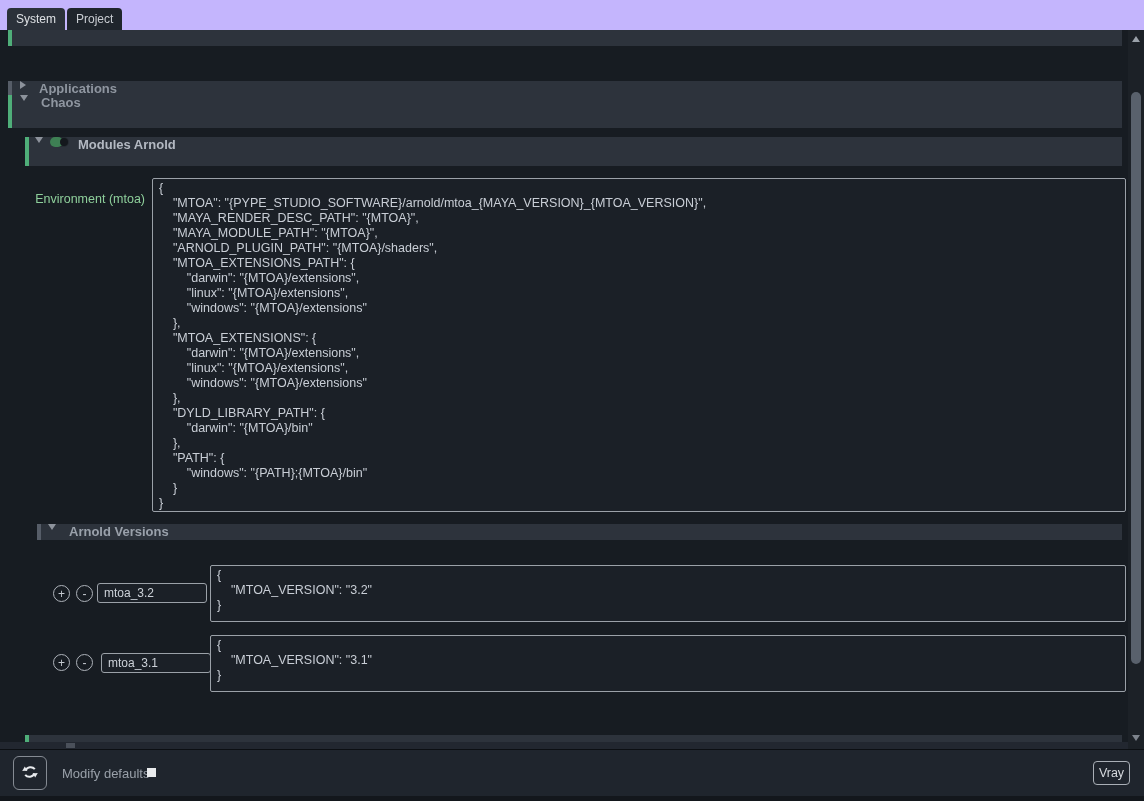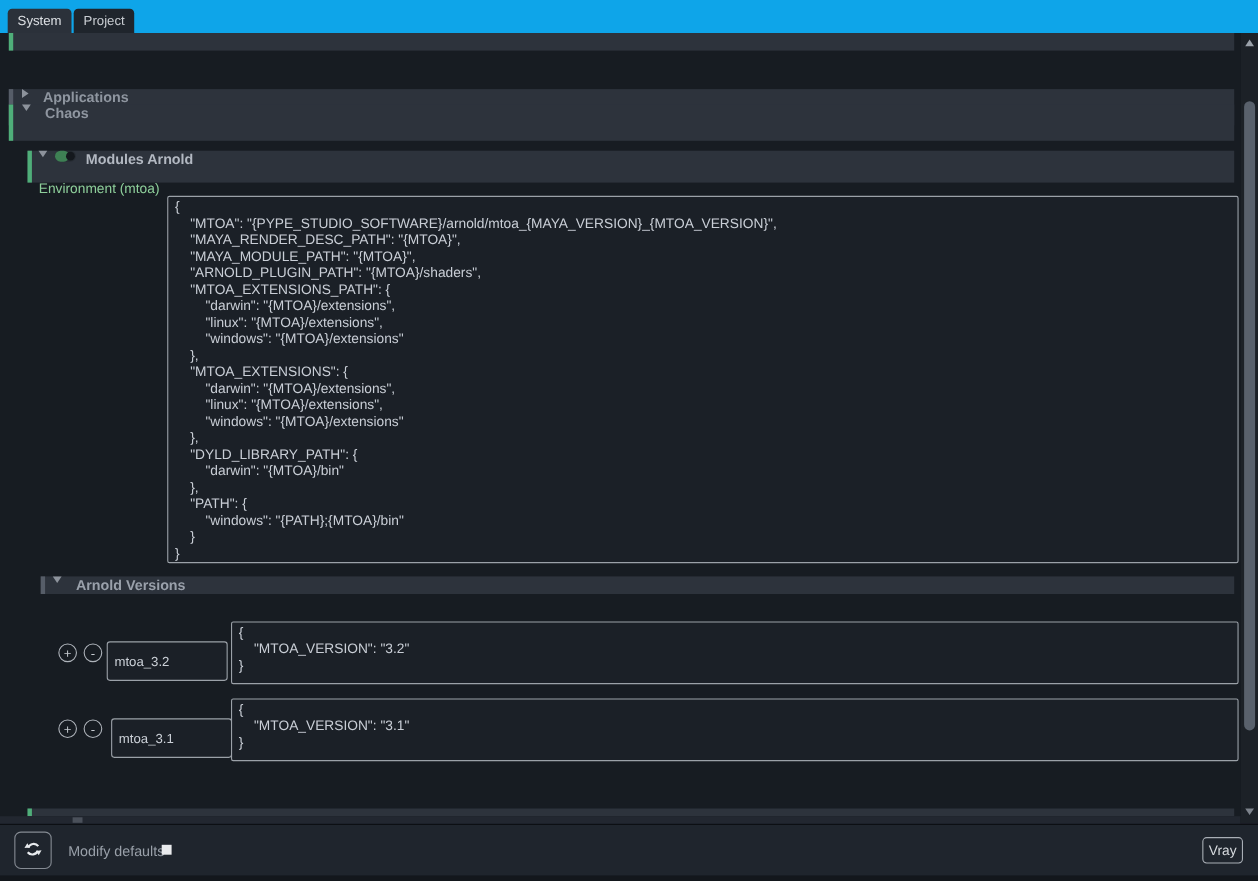--- a/index.html
+++ b/index.html
@@ -2,52 +2,52 @@
 <html><head>
 <meta charset="utf-8">
 <style>
   * { margin:0; padding:0; box-sizing:border-box; }
   html,body { background:#0e1116; }
   .app {
     position:relative; width:1144px; height:801px; overflow:hidden;
     background:#171b21; font-family:"Liberation Sans", sans-serif;
   }
   
-  .tabbar { position:absolute; left:0; top:0; width:1144px; height:30px; background:#0ea5e9;
+  .tabbar { position:absolute; left:0; top:0; width:1144px; height:30px; background:#c4b5fd;
             display:flex; align-items:flex-end; padding-left:7px; }
   .tab { height:22px; line-height:22px; padding:0 9px; font-size:12px; border-radius:4px 4px 0 0;
          color:#c9cdd2; background:#1f252c; margin-right:2px; cursor:default; }
   .tab.active { background:#2b313a; color:#dde0e4; }
   
   .content { position:absolute; left:0; top:30px; width:1128px; height:719px;
              background:#171c22; overflow:hidden; }
   .sec-head { position:absolute; display:flex; align-items:flex-start; background:#2d333c; }
   .stripe { position:absolute; left:0; top:0; bottom:0; width:4px; }
   .stripe.green { background:#4fae79; }
   .stripe.gray  { background:#565d68; }
   .tri-right { width:0; height:0; border-top:4.5px solid transparent; border-bottom:4.5px solid transparent;
                border-left:6px solid #8d939c; }
   .tri-down  { width:0; height:0; border-left:4.5px solid transparent; border-right:4.5px solid transparent;
                border-top:6px solid #8d939c; }
   .sec-title { font-weight:bold; font-size:13px; color:#8f96a0; }
   .tool-title { font-weight:bold; font-size:13px; color:#b3b9c2; }
   .toggle { position:relative; width:19px; height:10px; border-radius:5px; background:#262c33; }
   .toggle .on { position:absolute; left:0; top:0; bottom:0; width:13px; border-radius:5px; background:#3e8054; }
   .toggle .knob { position:absolute; right:1px; top:1px; width:8px; height:8px; border-radius:50%; background:#14181d; }
-  .env-label { position:absolute; left:20px; top:134px; width:125px; text-align:right;
+  .env-label { position:absolute; left:20px; top:162px; width:125px; text-align:right;
                font-size:12.5px; color:#8ecf9b; }
   textarea.editor {
     position:absolute; background:#1b2027; border:1px solid #9ba1a8; border-radius:2px;
     color:#c9ced6; font-family:"Liberation Sans", sans-serif; font-size:12.5px; line-height:15px;
     padding:2px 6px; white-space:pre; overflow:hidden; resize:none; outline:none;
   }
   .circ-btn { position:absolute; width:17px; height:17px; border-radius:50%; border:1px solid #aeb3ba;
               background:transparent; color:#c6cbd1; font-size:12px; line-height:14px; text-align:center;
               font-family:"Liberation Sans", sans-serif; padding:0; }
-  input.name-field { position:absolute; width:110px; height:36px; background:#1b2027;
+  input.name-field { position:absolute; width:110px; height:20px; background:#1b2027;
                      border:1px solid #9ba1a8; border-radius:3px; color:#ccd1d8;
                      font-family:"Liberation Sans", sans-serif; font-size:12px; padding:0 6px; outline:none; }
   
   .vscroll { position:absolute; left:1128px; top:30px; width:16px; height:719px; background:#1c2127; }
   .vscroll .thumb { position:absolute; left:3px; top:62px; width:10px; height:572px;
                     background:#59616c; border-radius:5px; }
   .arrow-up { position:absolute; left:4px; top:6px; width:0; height:0;
               border-left:4px solid transparent; border-right:4px solid transparent;
               border-bottom:6px solid #9aa1a9; }
   .arrow-down { position:absolute; left:4px; bottom:8px; width:0; height:0;

